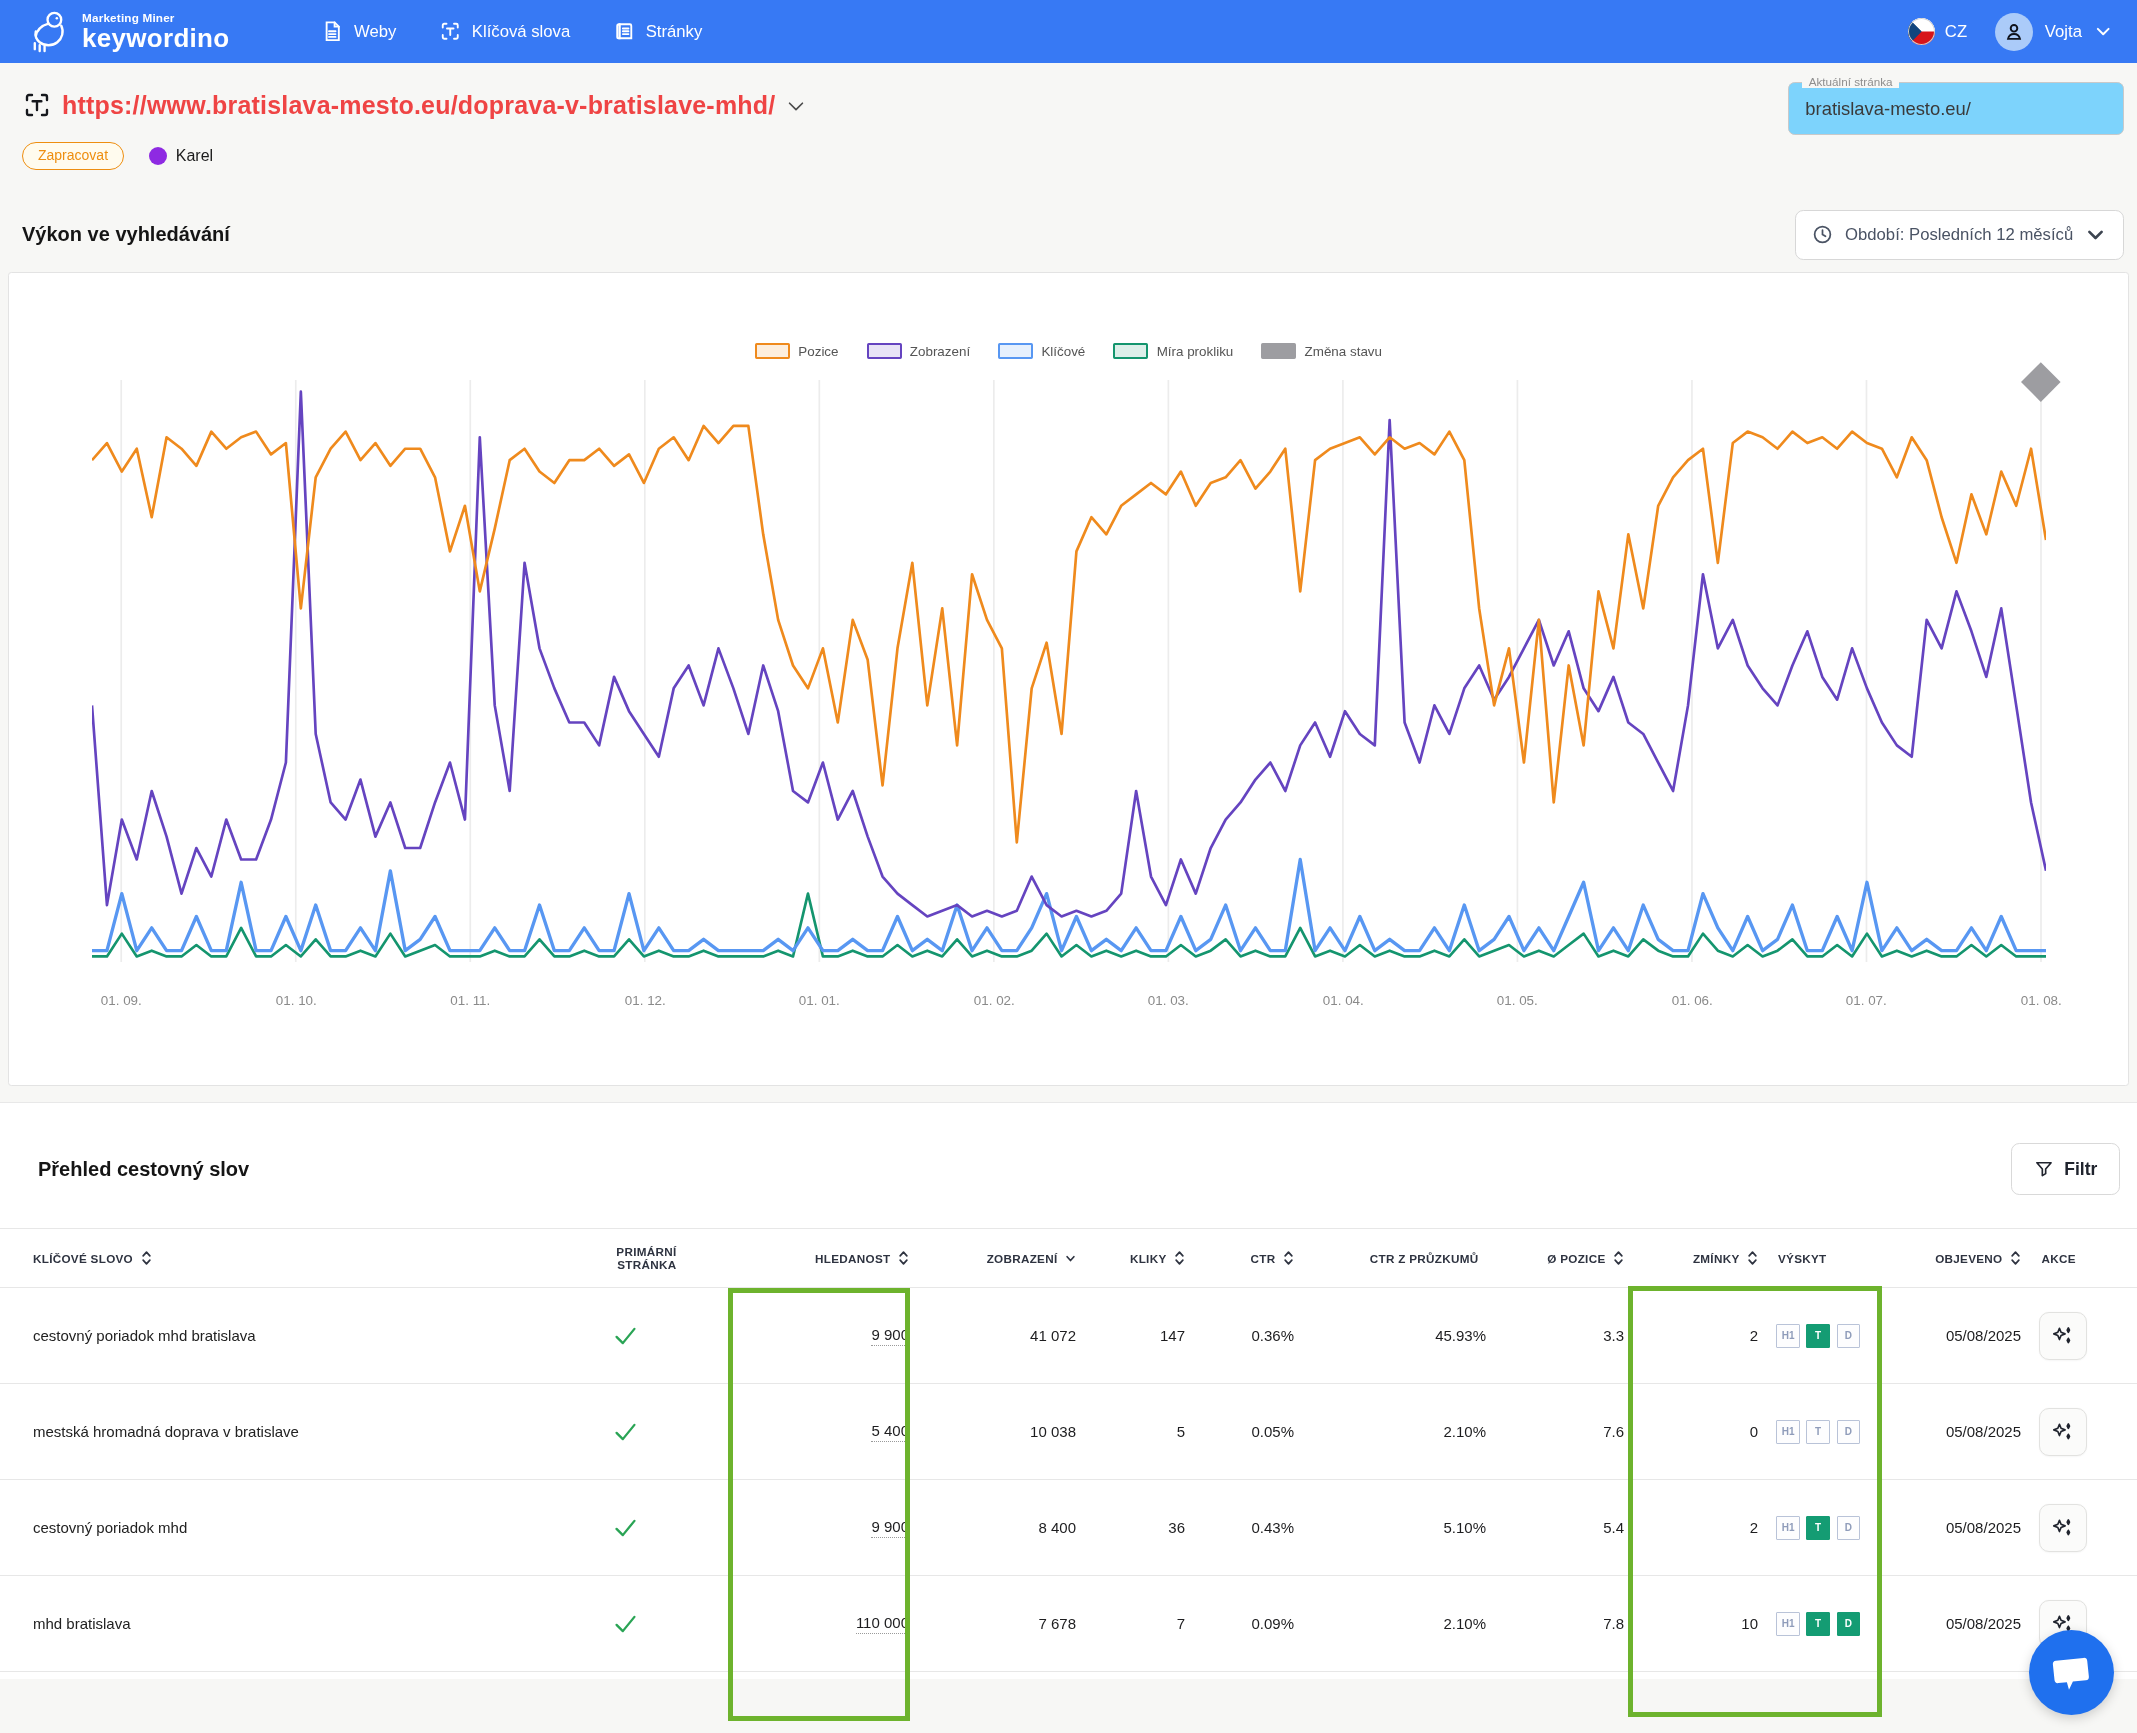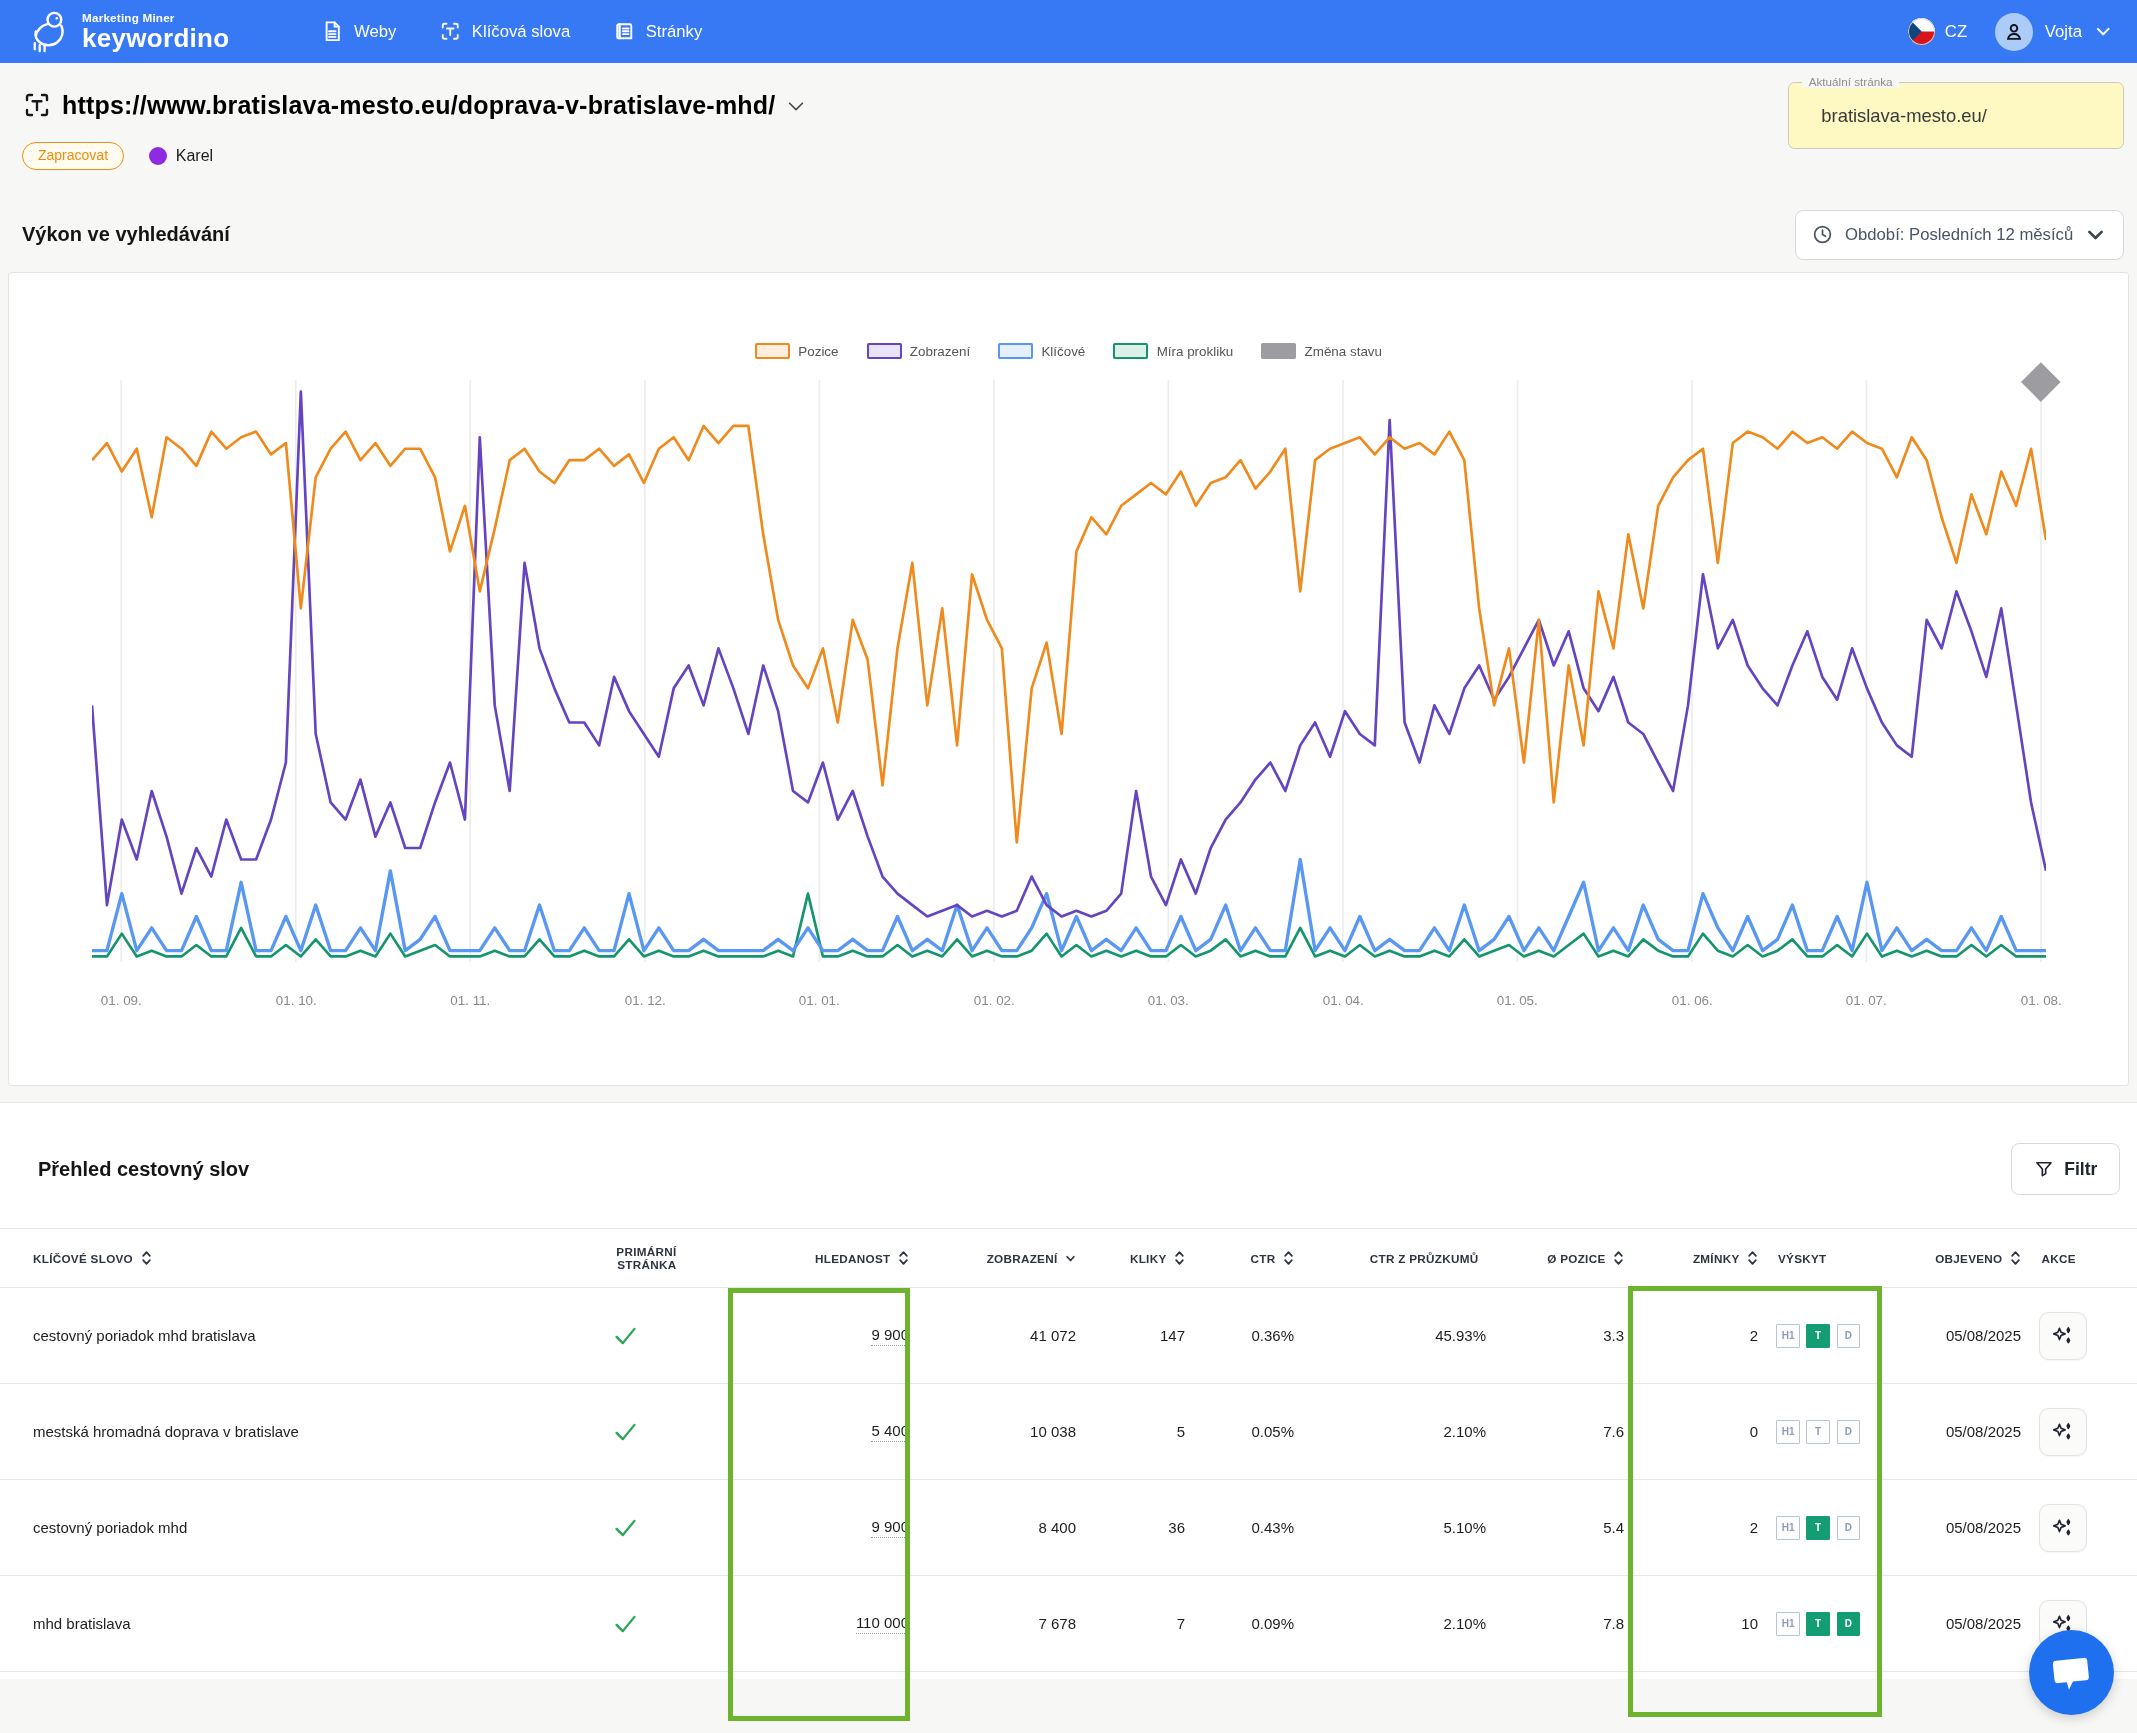--- a/index.html
+++ b/index.html
@@ -19,24 +19,24 @@
   .nav-item svg { width:22.5px; height:22.5px; }
   .topbar-right { margin-left:auto; display:flex; align-items:center; gap:28px; }
   .lang { display:flex; align-items:center; gap:10px; font-size:16.7px; cursor:pointer; }
   .flag { width:27px; height:27px; border-radius:50%; overflow:hidden; background:#fff; }
   .user { display:flex; align-items:center; gap:11.7px; font-size:16.7px; cursor:pointer; }
   .avatar { width:38px; height:38px; border-radius:50%; background:#abcbf9; display:flex; align-items:center; justify-content:center; }
 
   
   .url-row { display:flex; align-items:center; gap:10px; margin:27px 0 0 22px; }
   .url-row svg.tk { width:30px; height:30px; }
-  .page-url { font-size:25px; font-weight:bold; color:#000000; letter-spacing:0.2px; }
+  .page-url { font-size:25px; font-weight:bold; color:#ef4444; letter-spacing:0.2px; }
   .url-chevron svg { width:22px; height:22px; margin-top:5px; }
 
-  .current-page-field { position:absolute; top:82px; right:13.4px; width:336px; height:67px; border:0.8px solid #c9c9c9; border-radius:6.7px; background:#fef9c3;padding-left:16px; }
+  .current-page-field { position:absolute; top:82px; right:13.4px; width:336px; height:53px; border:0.8px solid #c9c9c9; border-radius:6.7px; background:#7dd3fc; }
   .cpf-label { position:absolute; top:-8.3px; left:13.4px; font-size:11.7px; color:#8e8e8e; background:#f7f7f5; padding:0 6.7px; }
   .cpf-input { width:100%; height:100%; border:none; outline:none; background:transparent; font-size:18.4px; color:#3a3a3a; padding:0 16.7px; font-family:"Liberation Sans",sans-serif; }
 
   .badge-row { display:flex; align-items:center; gap:25px; margin:22px 0 0 22px; }
   .status-pill { border:1.7px solid #ee8e10; color:#ee8e10; background:#fffbee; border-radius:834px; padding:4.2px 15px 5.8px; font-size:14px; cursor:pointer; }
   .assignee { display:flex; align-items:center; gap:8.3px; font-size:16px; color:#1c1c1c; }
   .assignee-dot { width:18.4px; height:18.4px; border-radius:50%; background:#8e2ae2; }
 
   .section-row { display:flex; align-items:center; justify-content:space-between; margin:40px 13.4px 0 22px;gap:16px; }
   .section-title { font-size:20px; font-weight:bold; color:#151515; }

